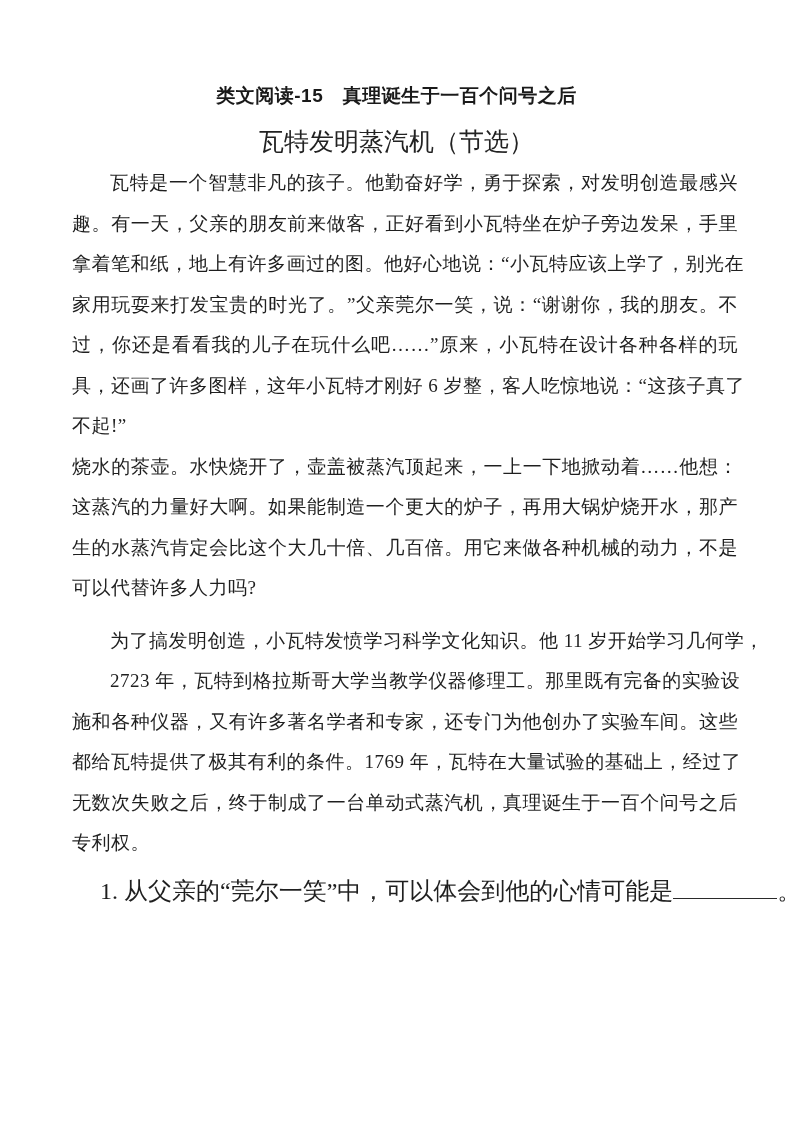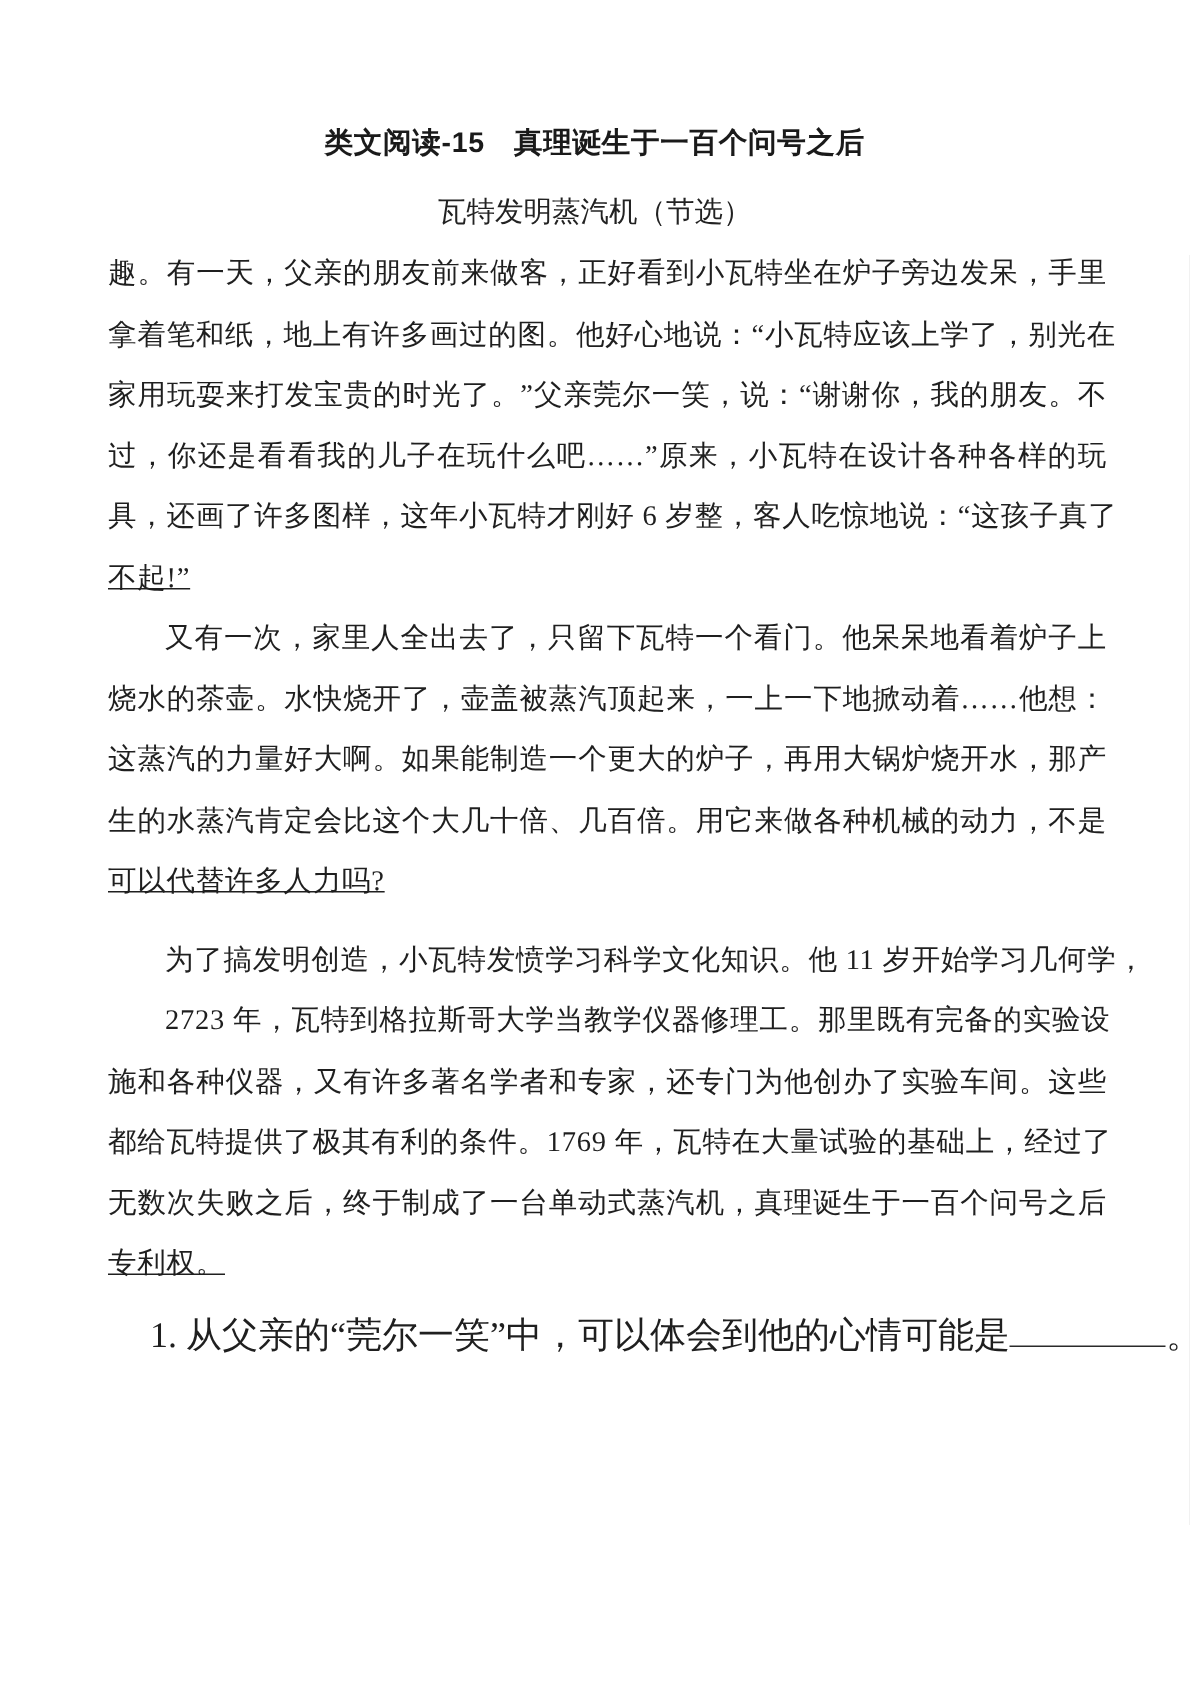--- a/index.html
+++ b/index.html
@@ -20,21 +20,21 @@
     font-family: "Liberation Sans", sans-serif;
     font-weight: bold;
     font-size: 19px;
     line-height: 24px;
     color: #1a1a1a;
     letter-spacing: 0.5px;
   }
   .doc-subtitle {
     margin-top: 22px;
     text-align: center;
-    font-size: 19px;
+    font-size: 25px;
     line-height: 24px;
     color: #222222;
   }
   .article-body {
     margin: 9px 55px 0 72px;
     width: 666px;
     font-size: 19px;
     color: #1f1f1f;
   }
   .para { margin: 0; }
@@ -42,21 +42,20 @@
   .line {
     line-height: 40.5px;
     white-space: nowrap;
     text-align: justify;
     text-align-last: justify;
     letter-spacing: 0.5px;
   }
   .line.last {
     text-align: center;
     text-align-last: left;
-    text-decoration: underline;
   }
   .line.first { text-indent: 2em; }
   .question-line {
     margin: 7px 55px 0 72px;
     width: 666px;
     padding-left: 28px;
     font-size: 24px;
     line-height: 40.5px;
     color: #1f1f1f;
     white-space: nowrap;
@@ -73,29 +72,29 @@
 </head>
 <body>
 
 <div class="page">
   <div class="doc-title">类文阅读-15　真理诞生于一百个问号之后</div>
 
   <div class="doc-subtitle">瓦特发明蒸汽机（节选）</div>
 
   <div class="article-body">
       <div class="para">
+        <div class="line first">瓦特是一个智慧非凡的孩子。他勤奋好学，勇于探索，对发明创造最感兴</div>
         <div class="line">趣。有一天，父亲的朋友前来做客，正好看到小瓦特坐在炉子旁边发呆，手里</div>
         <div class="line">拿着笔和纸，地上有许多画过的图。他好心地说：“小瓦特应该上学了，别光在</div>
         <div class="line">家用玩耍来打发宝贵的时光了。”父亲莞尔一笑，说：“谢谢你，我的朋友。不</div>
         <div class="line">过，你还是看看我的儿子在玩什么吧……”原来，小瓦特在设计各种各样的玩</div>
         <div class="line">具，还画了许多图样，这年小瓦特才刚好 6 岁整，客人吃惊地说：“这孩子真了</div>
         <div class="line last">不起!”</div>
       </div>
       <div class="para">
-        <div class="line first">又有一次，家里人全出去了，只留下瓦特一个看门。他呆呆地看着炉子上</div>
         <div class="line">烧水的茶壶。水快烧开了，壶盖被蒸汽顶起来，一上一下地掀动着……他想：</div>
         <div class="line">这蒸汽的力量好大啊。如果能制造一个更大的炉子，再用大锅炉烧开水，那产</div>
         <div class="line">生的水蒸汽肯定会比这个大几十倍、几百倍。用它来做各种机械的动力，不是</div>
         <div class="line last">可以代替许多人力吗?</div>
       </div>
       <div class="para">
         <div class="line first">为了搞发明创造，小瓦特发愤学习科学文化知识。他 11 岁开始学习几何学，</div>
       </div>
       <div class="para">
         <div class="line first">2723 年，瓦特到格拉斯哥大学当教学仪器修理工。那里既有完备的实验设</div>

